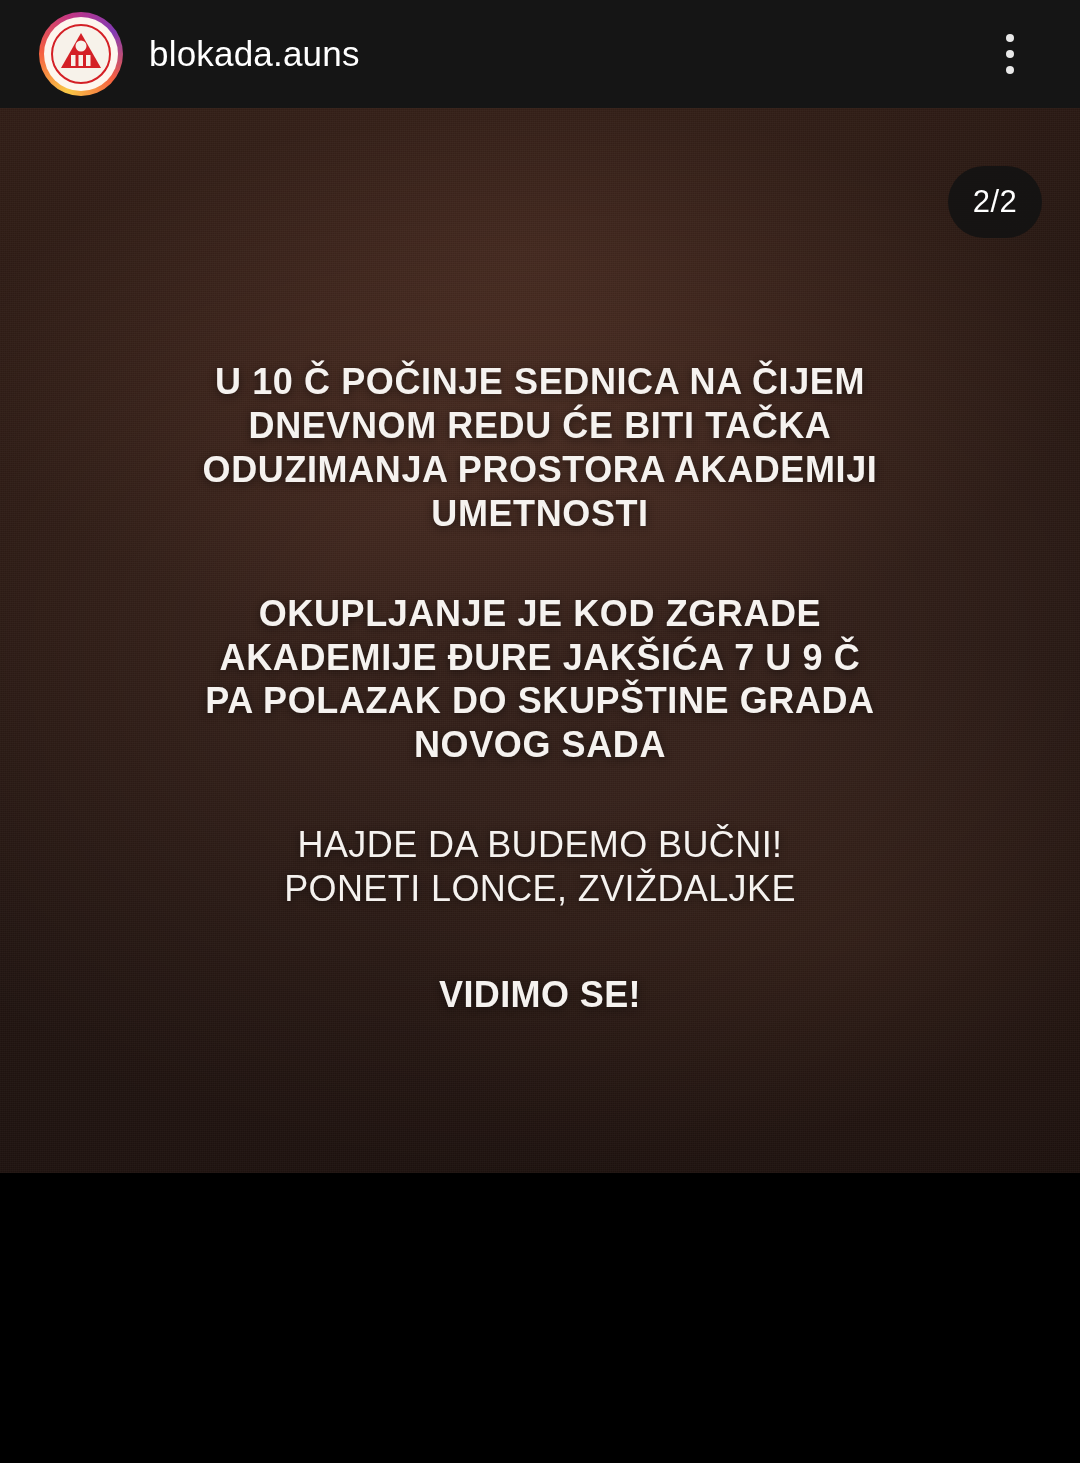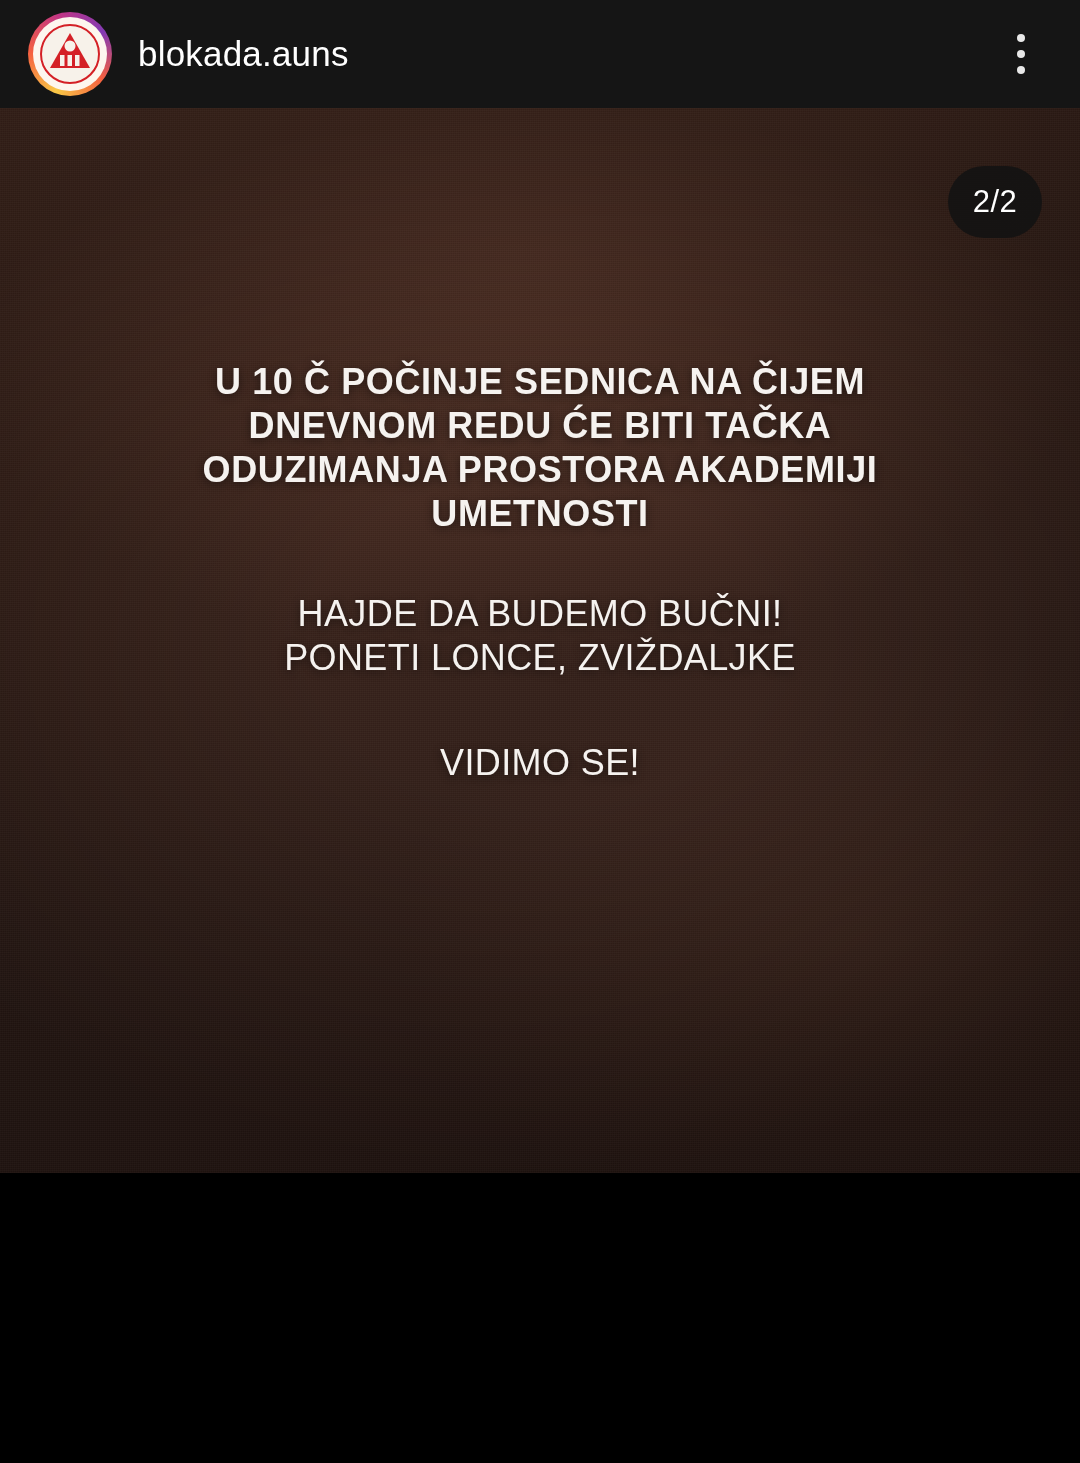--- a/index.html
+++ b/index.html
@@ -24,21 +24,21 @@
 
   
   .topbar {
     position: absolute;
     left: 0; top: 0;
     width: 1080px;
     height: 108px;
     background: #151515;
     display: flex;
     align-items: center;
-    padding: 0 28px;
+    padding: 0 39px;
     box-sizing: border-box;
   }
 
   .avatar-ring {
     width: 84px;
     height: 84px;
     border-radius: 50%;
     background: conic-gradient(from 200deg, #f9c846, #f56040, #c13584, #833ab4, #f56040, #f9c846);
     display: flex;
     align-items: center;
@@ -166,21 +166,21 @@
     white-space: pre-line;
   }
   .para + .para {
     margin-top: 56px;
   }
   .para.bold {
     font-weight: 400;
     letter-spacing: 0.4px;
   }
   .para.closing {
-    font-weight: 400;
+    font-weight: 700;
     letter-spacing: 0.4px;
     margin-top: 62px;
   }
 </style>
 </head>
 <body>
 
 <div class="app">
 
   <div class="topbar">
@@ -209,20 +209,24 @@
 
   <div class="media">
 
     <div class="counter-pill">2/2</div>
 
     <div class="caption">
       <p class="para">U 10 Č POČINJE SEDNICA NA ČIJEM
 DNEVNOM REDU ĆE BITI TAČKA
 ODUZIMANJA PROSTORA AKADEMIJI
 UMETNOSTI</p>
+      <p class="para">OKUPLJANJE JE KOD ZGRADE
+AKADEMIJE ĐURE JAKŠIĆA 7 U 9 Č
+PA POLAZAK DO SKUPŠTINE GRADA
+NOVOG SADA</p>
       <p class="para bold">HAJDE DA BUDEMO BUČNI!
 PONETI LONCE, ZVIŽDALJKE</p>
       <p class="para closing">VIDIMO SE!</p>
     </div>
 
   </div>
 
 </div>
 
 </body></html>

